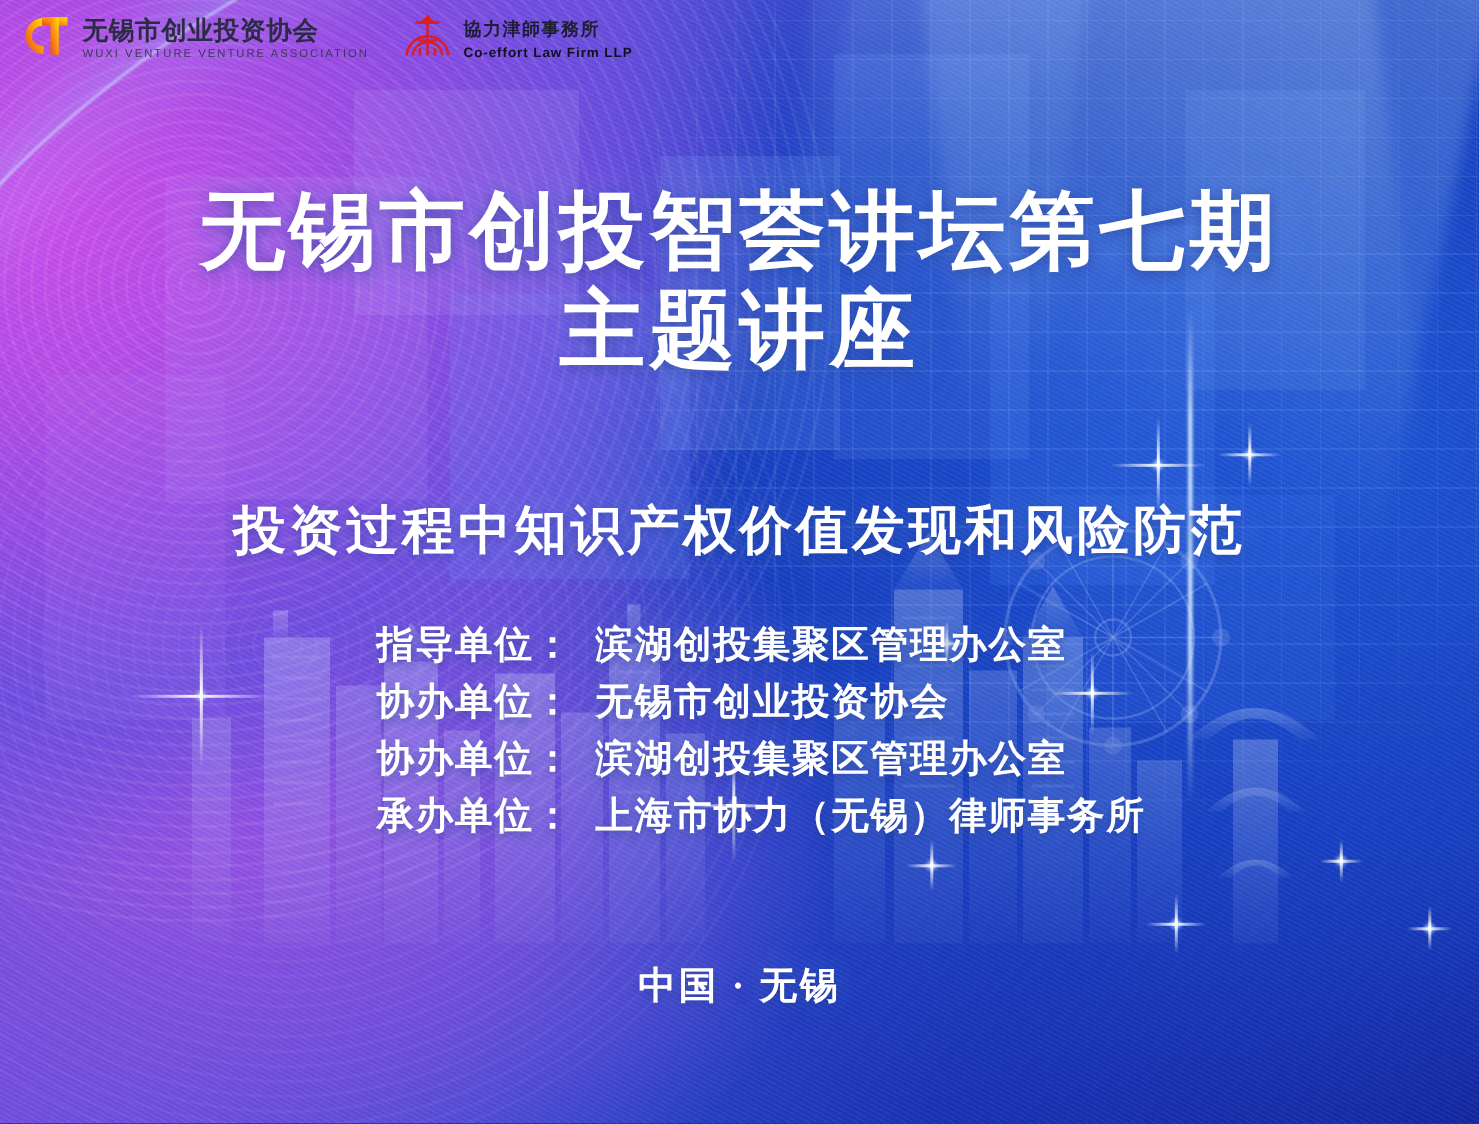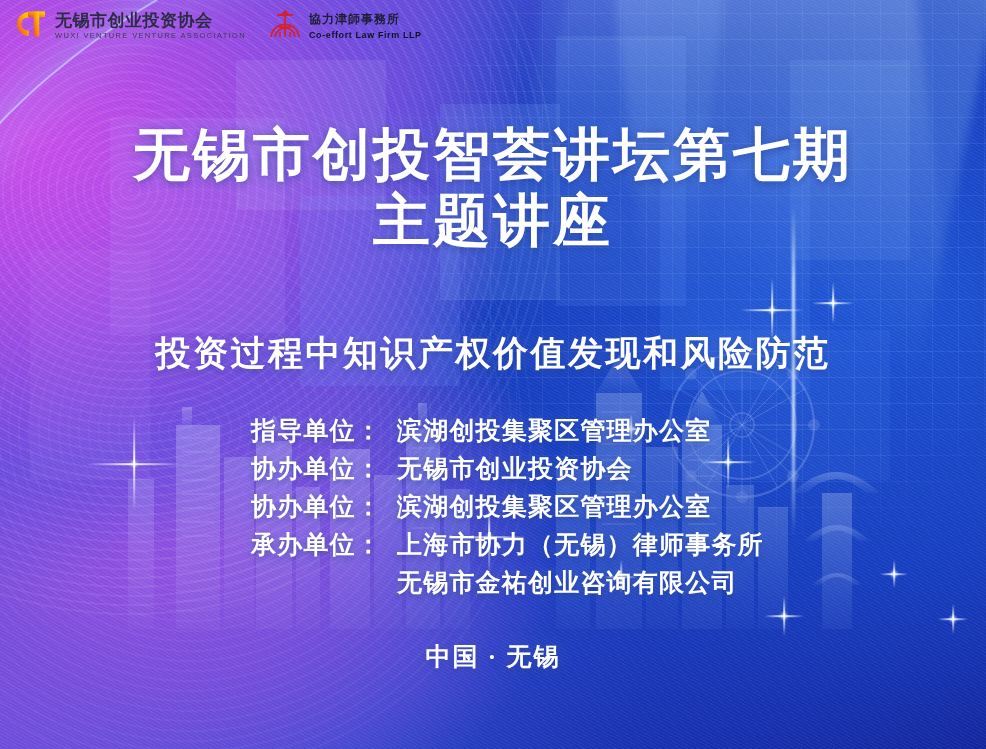--- a/index.html
+++ b/index.html
@@ -432,24 +432,20 @@
         <span class="org-value">无锡市创业投资协会</span>
       </div>
       <div class="org-row">
         <span class="org-label">协办单位：</span>
         <span class="org-value">滨湖创投集聚区管理办公室</span>
       </div>
       <div class="org-row">
         <span class="org-label">承办单位：</span>
         <span class="org-value">上海市协力（无锡）律师事务所</span>
       </div>
-      <div class="org-row">
-        <span class="org-label"></span>
-        <span class="org-value">无锡市金祐创业咨询有限公司</span>
-      </div>
     </div>
 
     <div class="footer">
       <span class="loc">中国 · 无锡</span>
     </div>
 
   </div>
 </div>
 
 </body></html>

